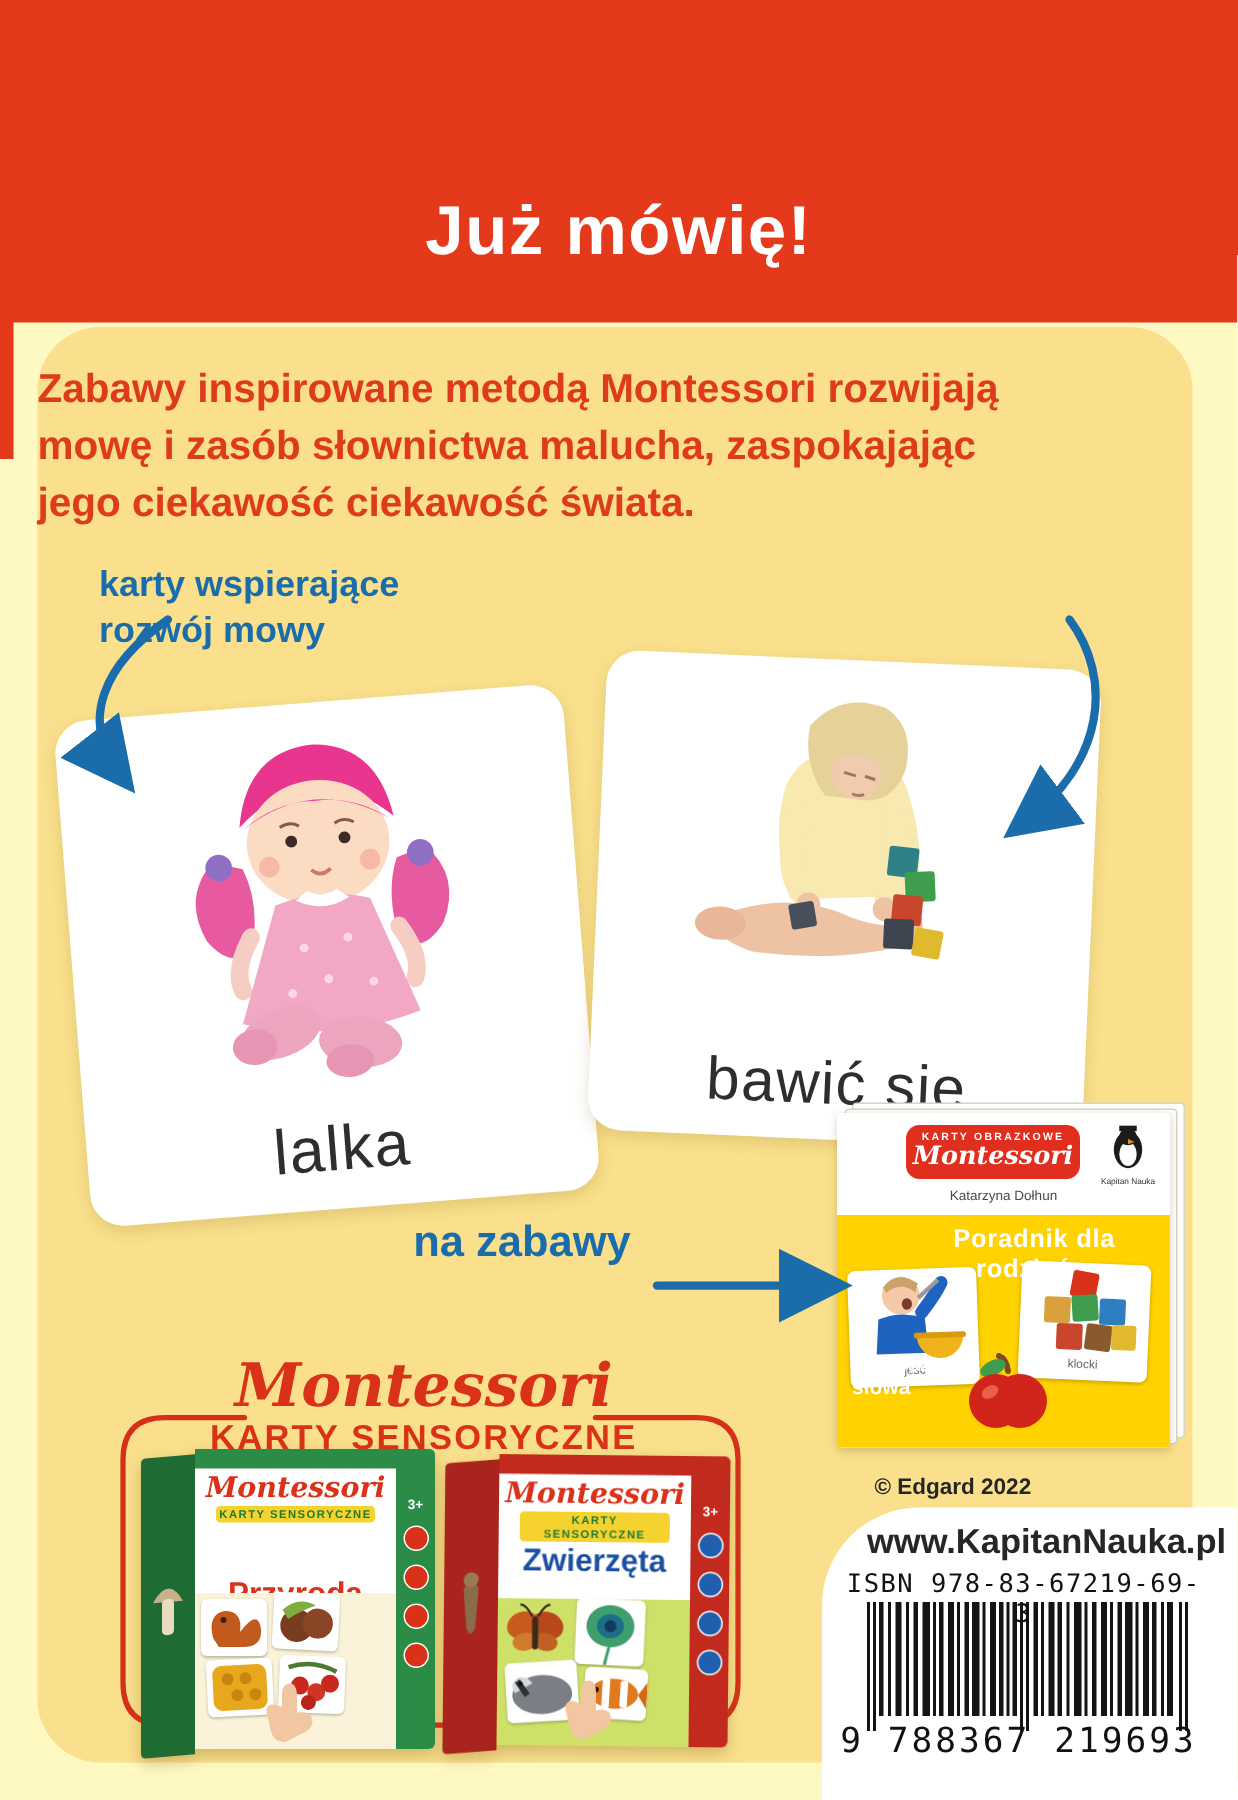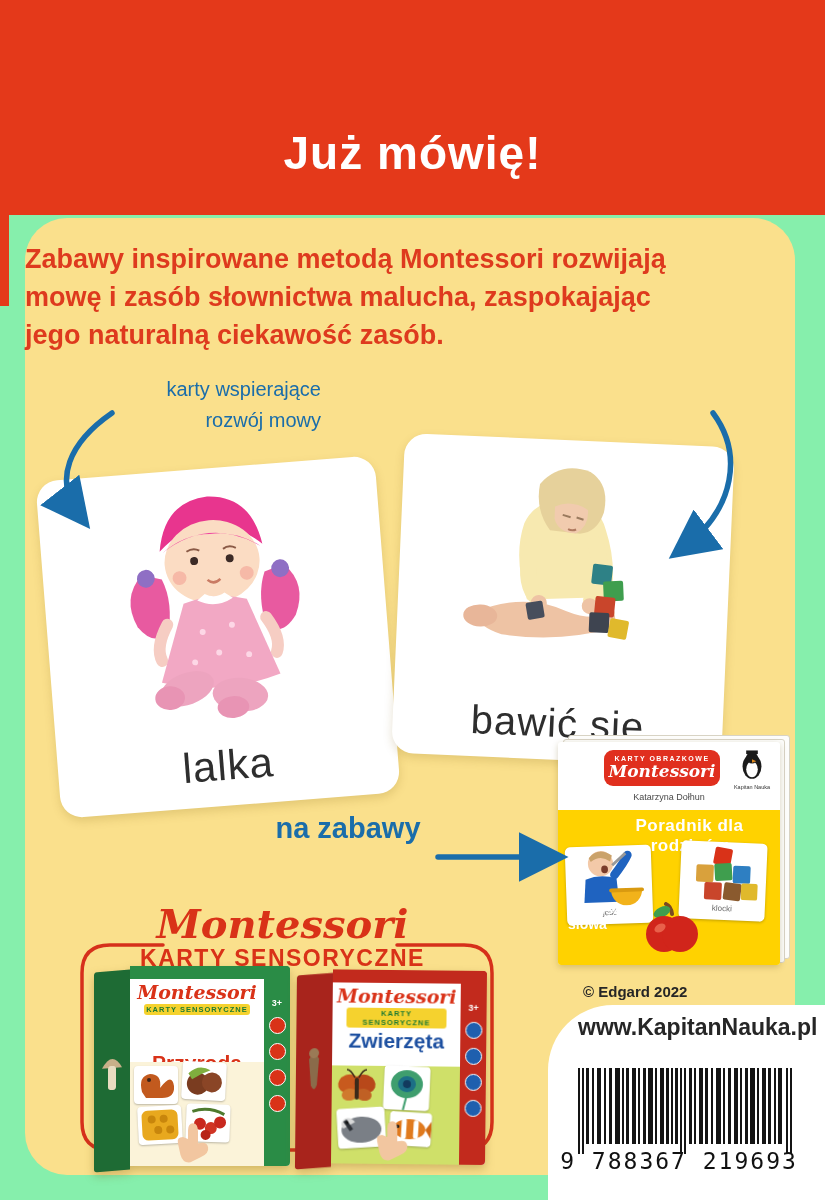--- a/index.html
+++ b/index.html
@@ -1,31 +1,31 @@
 <!DOCTYPE html>
 <html><head>
 <meta charset="utf-8">
 <style>
   html,body{margin:0;padding:0;background:#fff;}
-  .canvas{position:relative;width:825px;height:1200px;background:#86efac;overflow:hidden;
+  .canvas{position:relative;width:825px;height:1200px;background:#fef9c3;overflow:hidden;
           font-family:"Liberation Sans",sans-serif;}
   
   .header{position:absolute;left:0;top:0;width:825px;height:215px;background:#e4391a;}
   .header-title{position:absolute;left:0;right:0;top:126px;text-align:center;color:#fff;
                 font-size:46px;font-weight:bold;letter-spacing:1px;}
   .left-strip{position:absolute;left:0;top:210px;width:9px;height:96px;background:#e4391a;}
   
   .panel{position:absolute;left:25px;top:218px;width:770px;height:957px;background:#fae08c;border-radius:42px;}
   .notch{position:absolute;left:548px;top:1005px;width:277px;height:195px;background:#fff;border-top-left-radius:65px;}
   
   .intro{position:absolute;left:25px;top:240px;width:770px;text-align:left;color:#de3a1e;
          font-size:27px;line-height:38px;font-weight:600;}
   
-  .callout-left{position:absolute;left:66px;top:374px;width:255px;text-align:right;color:#1a6daa;
-                font-weight:normal;font-size:20px;line-height:31px;}
+  .callout-left{position:absolute;left:66px;top:374px;width:255px;text-align:left;color:#1a6daa;
+                font-weight:bold;font-size:24px;line-height:31px;}
   .callout-right{position:absolute;left:388px;top:354px;width:402px;text-align:center;color:#1a6daa;
                  font-weight:bold;font-size:22px;line-height:29px;}
   .callout-right .num{font-size:31px;margin-right:7px;vertical-align:-1px;}
   
   .card{position:absolute;background:#fff;border-radius:22px;box-shadow:0 4px 10px rgba(120,90,10,.18);}
   .card-left{left:48px;top:468px;width:340px;height:338px;transform:rotate(-4.5deg);}
   .card-right{left:398px;top:440px;width:330px;height:320px;transform:rotate(2.5deg);}
   .card-caption{position:absolute;left:0;right:0;bottom:16px;text-align:center;color:#2e2e2e;
                 font-size:42px;letter-spacing:1px;}
   .card-right .card-caption{font-size:40px;bottom:14px;}
@@ -113,21 +113,21 @@
     <div class="header-title">Już mówię!</div>
   </div>
   <div class="left-strip"></div>
 
   <div class="panel"></div>
   <div class="notch"></div>
 
   <div class="intro">
     <div>Zabawy inspirowane metodą Montessori rozwijają</div>
     <div>mowę i zasób słownictwa malucha, zaspokajając</div>
-    <div>jego naturalną ciekawość zasób.</div>
+    <div>jego ciekawość ciekawość świata.</div>
   </div>
 
   <div class="callout-left">
     <div>karty wspierające</div>
     <div>rozwój mowy</div>
   </div>
 
   <div class="card card-left">
     <div class="card-art">
       <svg width="218" height="248" viewBox="0 0 220 250">
@@ -383,20 +383,21 @@
         <div class="spine-dot dot-blue"></div>
         <div class="spine-dot dot-blue"></div>
         <div class="spine-dot dot-blue"></div>
         <div class="spine-dot dot-blue"></div>
       </div>
     </div>
   </div>
 
   <div class="foot-copy">© Edgard 2022</div>
   <div class="foot-web">www.KapitanNauka.pl</div>
+  <div class="foot-isbn">ISBN 978-83-67219-69-3</div>
   <div class="barcode">
     <svg width="215" height="86" viewBox="0 0 215 86">
       <g fill="#141414">
         <rect x="0" y="0" width="2" height="86"></rect>
           <rect x="4" y="0" width="2" height="86"></rect>
         <rect x="8" y="0" width="3" height="76"></rect>
           <rect x="14" y="0" width="2" height="76"></rect>
         <rect x="19" y="0" width="4" height="76"></rect>
           <rect x="26" y="0" width="2" height="76"></rect>
         <rect x="31" y="0" width="3" height="76"></rect>

